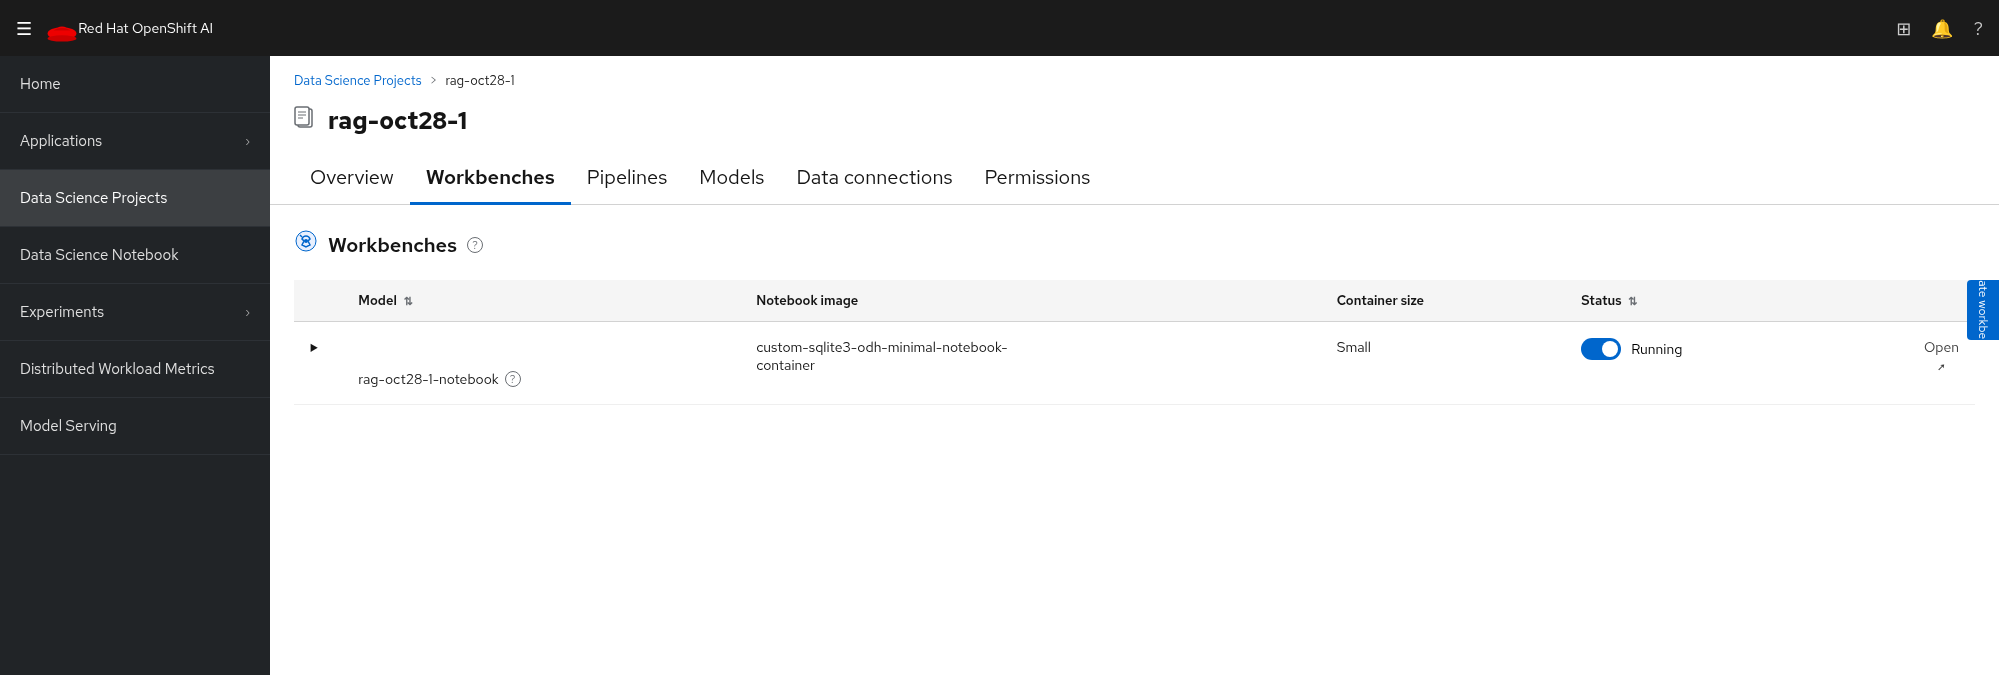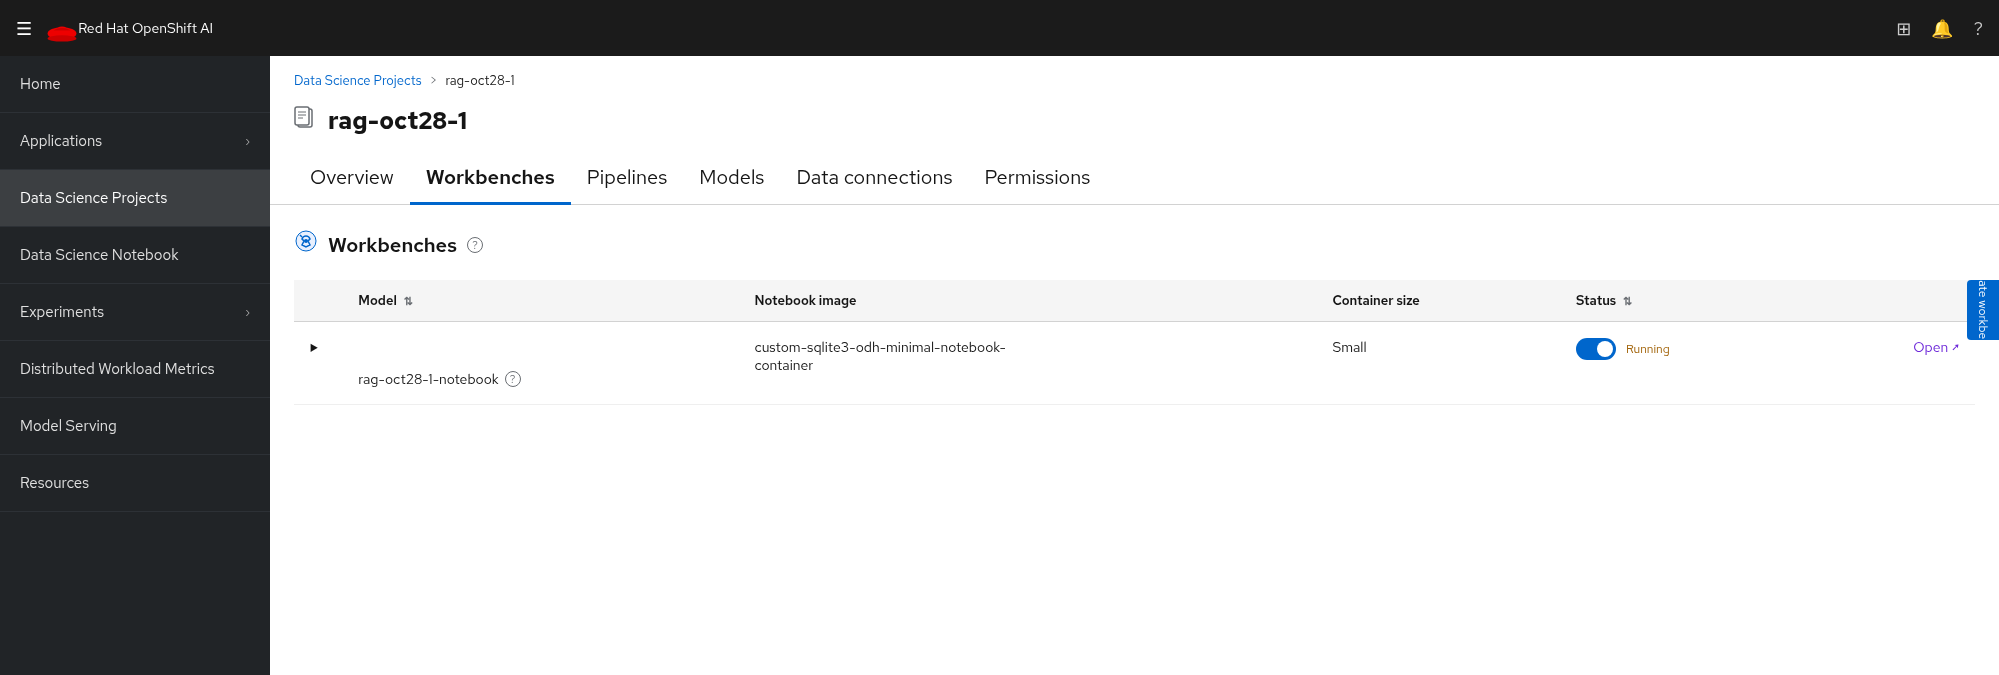--- a/index.html
+++ b/index.html
@@ -180,30 +180,31 @@
     }
     .toggle-thumb {
       position: absolute;
       top: 3px;
       right: 3px;
       width: 16px;
       height: 16px;
       background: #fff;
       border-radius: 50%;
     }
-    .status-running { color: #a16207; font-size: 12px; }
+    .status-running { color: #000000; font-size: 14px; }
 
     .open-link {
-      color: #6d28d9;
+      color: #404040;
       cursor: pointer;
       display: flex;
       align-items: center;
       gap: 4px;
       font-size: 14px;
       white-space: nowrap;
+      flex-direction: column;
     }
     .open-icon { font-size: 11px; }
 
     
     .create-btn {
       position: fixed;
       right: 0;
       top: 280px;
       background: #0066cc;
       color: #fff;
@@ -271,23 +272,20 @@
       </div>
       <div class="sidebar-item">
         <span>Experiments</span>
         <span class="chevron">›</span>
       </div>
       <div class="sidebar-item">
         <span>Distributed Workload Metrics</span>
       </div>
       <div class="sidebar-item">
         <span>Model Serving</span>
-      </div>
-      <div class="sidebar-item">
-        <span>Resources</span>
       </div>
     </nav>
 
   <main class="content">
 
     <nav class="breadcrumb">
       <a class="breadcrumb-link">Data Science Projects</a>
       <span class="breadcrumb-sep">&gt;</span>
       <span class="breadcrumb-current">rag-oct28-1</span>
     </nav>

